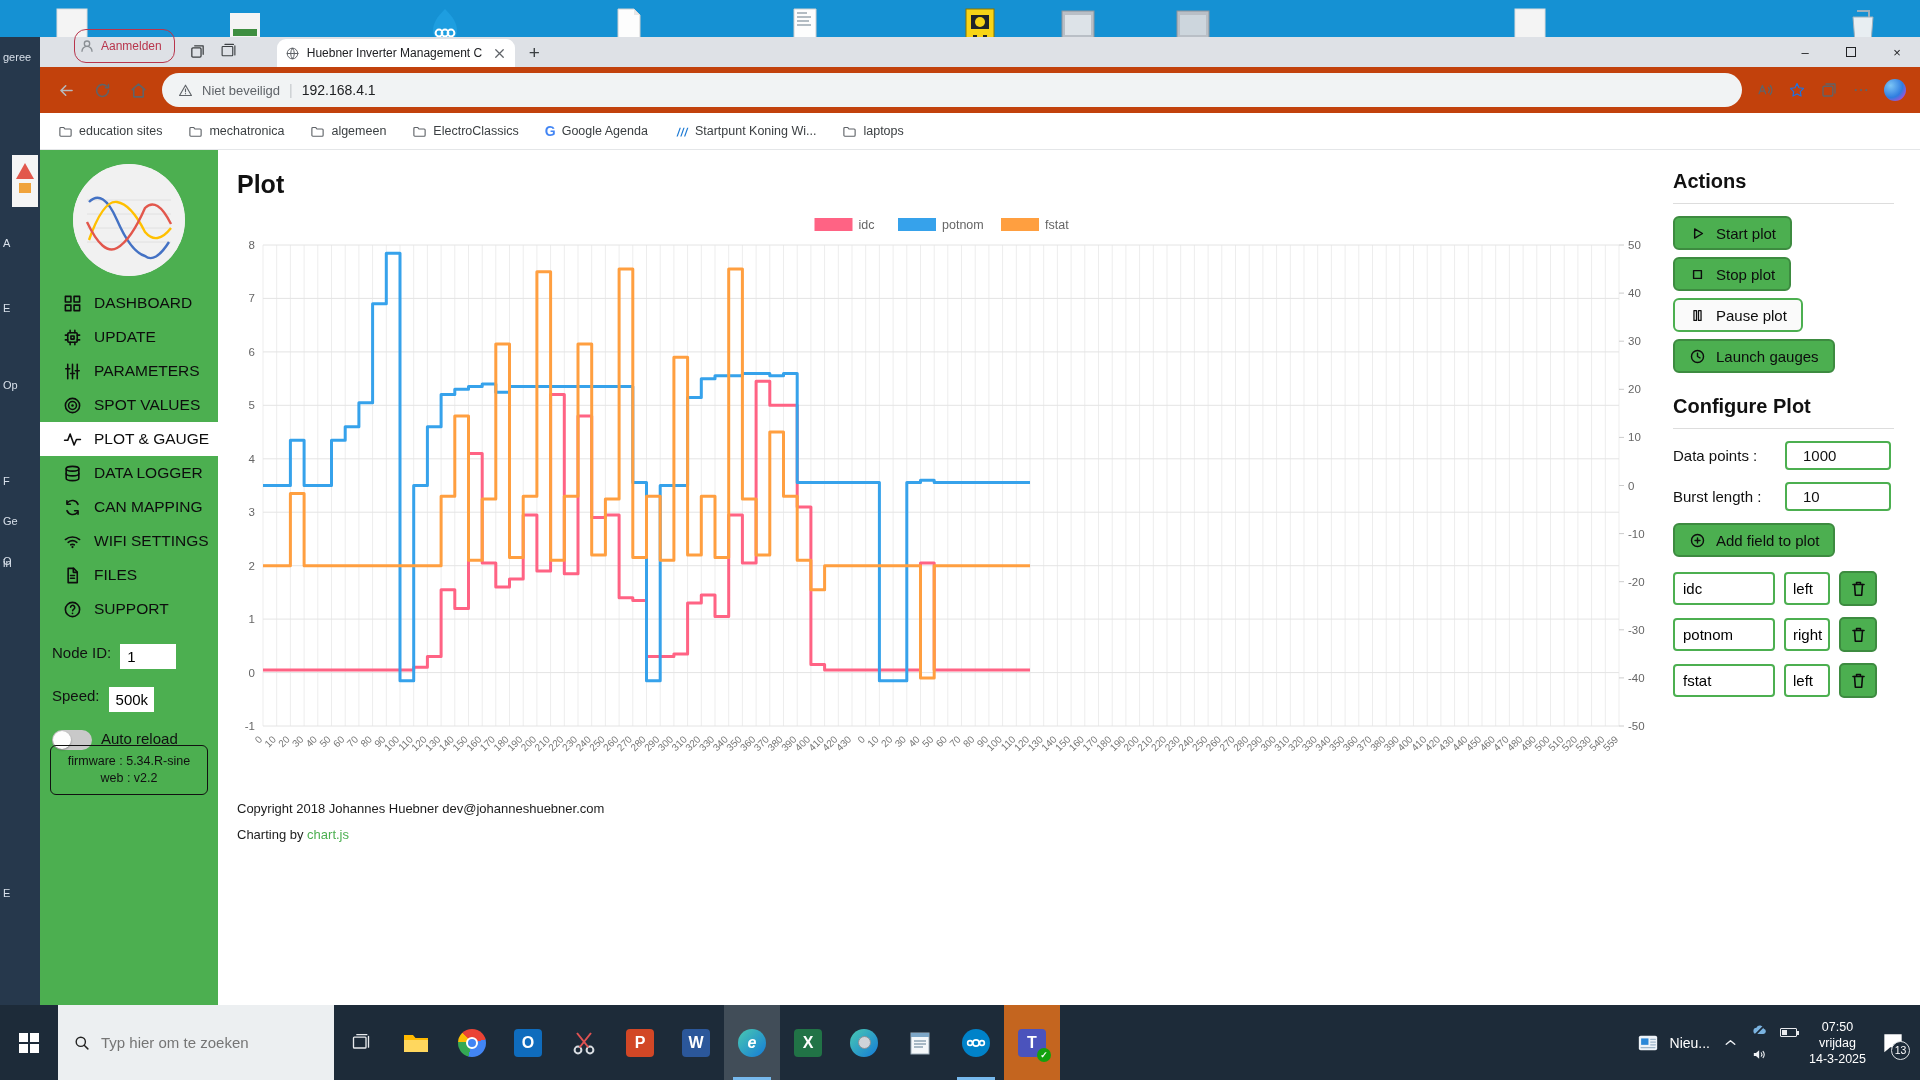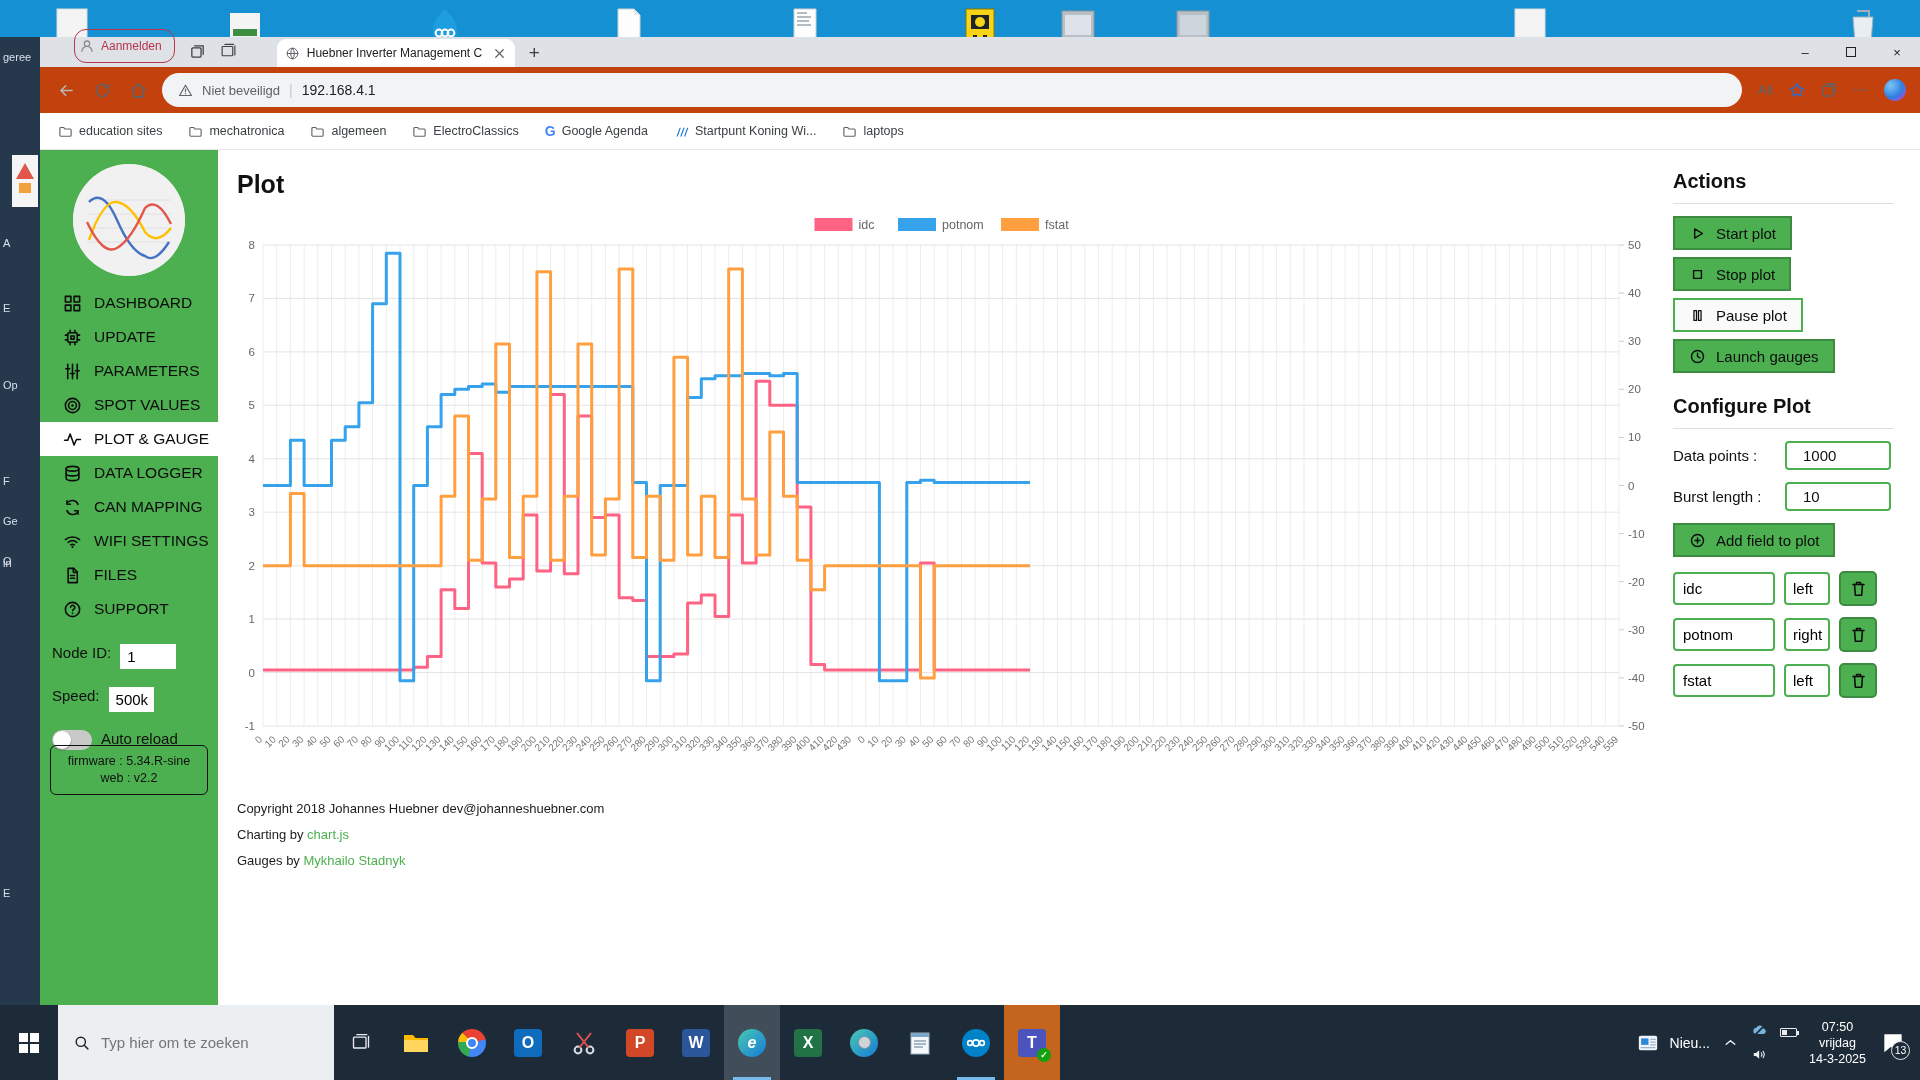--- a/index.html
+++ b/index.html
@@ -64,21 +64,21 @@
 
   .main { flex:1; position:relative; background:#fff; }
   .ptitle { font-size:25px; font-weight:bold; color:#111; margin:20px 0 0 19px; }
   #chart-svg-wrap { margin:14px 0 0 19px; }
   .footer { margin:4px 0 0 19px; font-size:13px; color:#1c1c1c; line-height:26px; }
   .footer a { color:var(--green); text-decoration:none; }
 
   .rightpanel { width:247px; flex:none; padding:20px 26px 0 0; }
   .rp-h { font-size:20px; font-weight:bold; color:#111; }
   .rp-hr { border:none; border-top:1px solid #ddd; margin:10px 0 12px 0; }
-  .abtn { display:flex; align-items:center; gap:10px; height:34px; padding:0 14px; margin-bottom:7px; border-radius:0; font-size:15px; color:#0d0d0d; background:var(--green); border:2px solid var(--green-dark); cursor:pointer; font-family:"Liberation Sans",sans-serif; }
+  .abtn { display:flex; align-items:center; gap:10px; height:34px; padding:0 14px; margin-bottom:7px; border-radius:6px; font-size:15px; color:#0d0d0d; background:var(--green); border:2px solid var(--green-dark); cursor:pointer; font-family:"Liberation Sans",sans-serif; }
   .abtn.light { background:#fafafa; border:2px solid var(--green); }
   .abtn .bic { width:17px; height:17px; }
   .cfg-row { display:flex; align-items:center; margin-bottom:12px; font-size:15px; color:#111; }
   .cfg-row label { width:112px; flex:none; }
   .cfg-row input { width:106px; height:29px; border:2px solid var(--green); border-radius:4px; padding-left:16px; font-size:15px; font-family:"Liberation Sans",sans-serif; color:#111; }
   .frow { display:flex; align-items:center; gap:9px; margin-bottom:11px; }
   .frow .fname { width:102px; height:33px; border:2px solid var(--green); border-radius:4px; padding-left:8px; font-size:15px; font-family:"Liberation Sans",sans-serif; }
   .frow .fside { width:46px; height:33px; border:2px solid var(--green); border-radius:4px; padding-left:7px; font-size:15px; font-family:"Liberation Sans",sans-serif; }
   .frow .fdel { width:38px; height:35px; background:var(--green); border:2px solid var(--green-dark); border-radius:5px; color:#0d0d0d; display:flex; align-items:center; justify-content:center; cursor:pointer; }
   .frow .fdel .bic { width:19px; height:19px; }
@@ -661,21 +661,20 @@
             <rect x="577.5" y="5" width="38" height="13" fill="#ff6384"></rect>
             <text x="621.5" y="16" font-size="12.5" fill="#666">idc</text>
             <rect x="661.0" y="5" width="38" height="13" fill="#36a2eb"></rect>
             <text x="705.0" y="16" font-size="12.5" fill="#666">potnom</text>
             <rect x="764.0" y="5" width="38" height="13" fill="#ff9f40"></rect>
             <text x="808.0" y="16" font-size="12.5" fill="#666">fstat</text>
           </svg></div>
       <div class="footer">
         <div>Copyright 2018 Johannes Huebner dev@johanneshuebner.com</div>
         <div><span>Charting by </span><a href="#">chart.js</a></div>
-        <div><span>Gauges by </span><a href="#">Mykhailo Stadnyk</a></div>
       </div>
     </main>
 
     <section class="rightpanel">
       <div class="rp-h">Actions</div>
       <hr class="rp-hr">
       <div id="action-buttons">
           <button class="abtn ">
    <span class="bic"><svg viewBox="0 0 24 24" width="100%" height="100%" fill="none" stroke="currentColor" stroke-width="2" stroke-linecap="round" stroke-linejoin="round">
                 <path d="M8 5.5L19 12L8 18.5z"></path>

